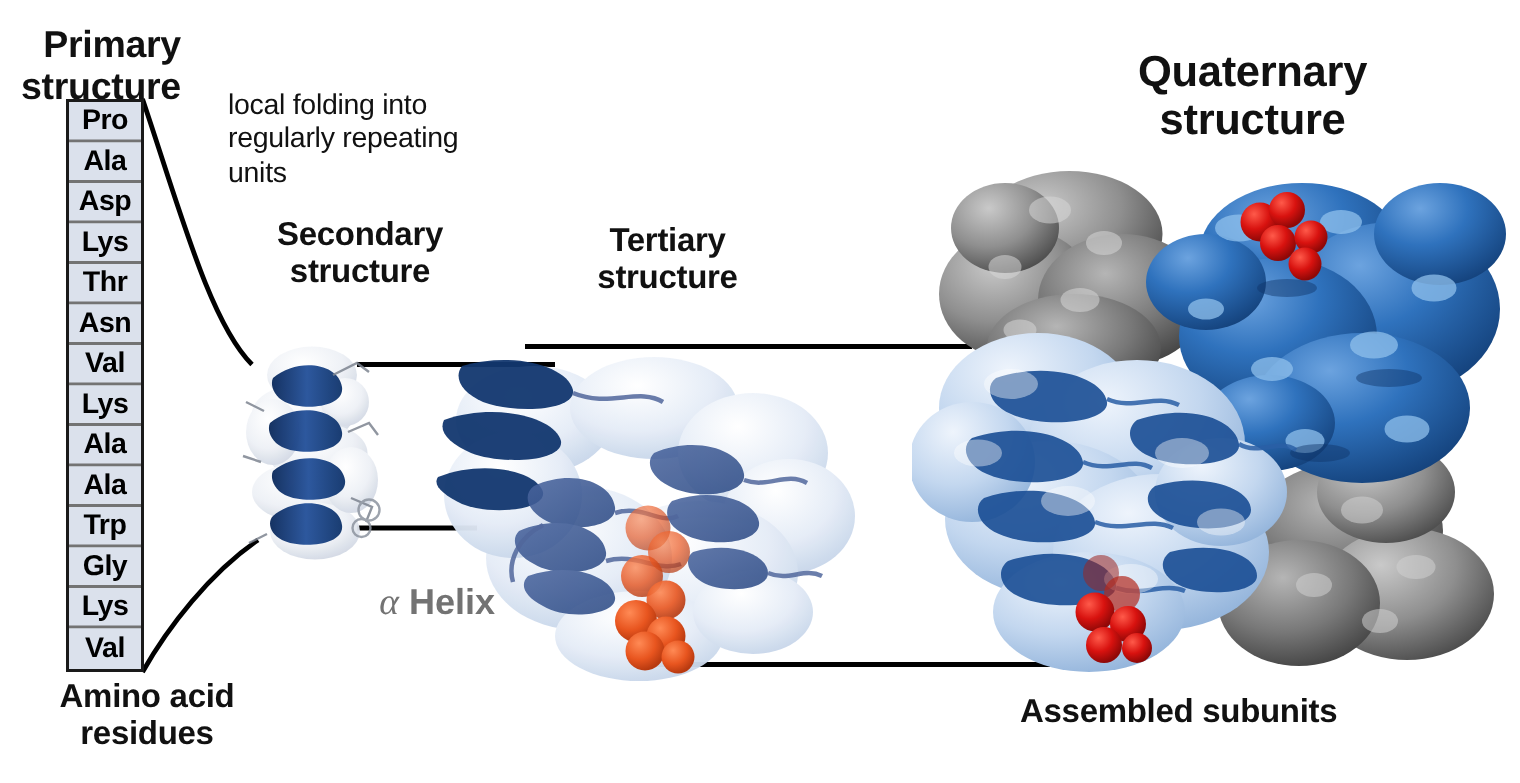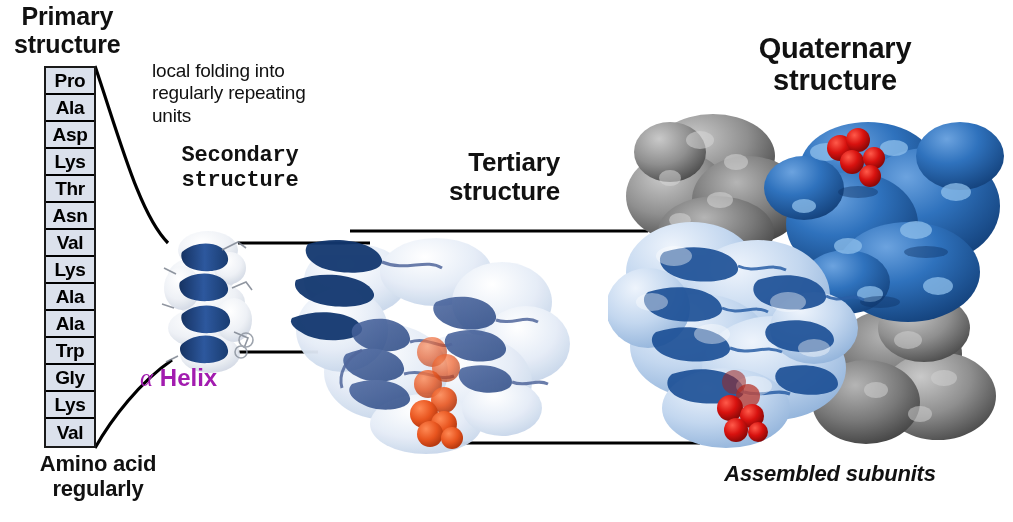--- a/index.html
+++ b/index.html
@@ -22,37 +22,37 @@
     font-weight: bold;
     color: #111111;
     line-height: 1.12;
     white-space: pre-line;
     letter-spacing: -0.2px;
   }
 
   
   #primary-title {
     left: 14px;
-    top: 2px;
+    top: 16px;
     font-size: 25px;
-    text-align: center;
+    text-align: right;
   }
   #residue-column {
     position: absolute;
     left: 44px;
     top: 66px;
     width: 52px;
     border: 2px solid #1a1a1a;
     box-sizing: border-box;
     background: #dce2ed;
   }
   .residue {
     height: 27px;
     box-sizing: border-box;
-    border-bottom: 2px solid #000000;
+    border-bottom: 2px solid #737373;
     background: #dbe1ec;
     color: #000000;
     font-size: 19px;
     font-weight: bold;
     display: flex;
     align-items: center;
     justify-content: center;
     letter-spacing: -0.3px;
   }
   .residue:last-child { border-bottom: none; }
@@ -74,46 +74,45 @@
     font-weight: normal;
     text-align: left;
     line-height: 1.18;
   }
   #secondary-title {
     left: 140px;
     top: 144px;
     width: 200px;
     font-size: 22px;
     text-align: center;
-    font-family: Liberation Mono, monospace;
   }
   #alpha-helix-caption {
     position: absolute;
     left: 140px;
-    top: 364px;
+    top: 388px;
     width: 190px;
-    text-align: left;
+    text-align: right;
     font-size: 24px;
     font-weight: bold;
-    color: #a21caf;
+    color: #737373;
   }
   #alpha-helix-caption .greek {
     font-family: "Liberation Serif", serif;
     font-style: italic;
     font-weight: normal;
     font-size: 25px;
   }
 
   
   #tertiary-title {
     left: 330px;
     top: 148px;
     width: 230px;
-    font-size: 26px;
-    text-align: right;
+    font-size: 22px;
+    text-align: center;
   }
   #polypeptide-caption {
     left: 308px;
     top: 462px;
     width: 280px;
     font-size: 22px;
     text-align: center;
   }
 
   
@@ -122,22 +121,21 @@
     top: 32px;
     width: 270px;
     font-size: 29px;
     text-align: center;
   }
   #assembled-caption {
     left: 680px;
     top: 462px;
     width: 300px;
     font-size: 22px;
-    text-align: center;
-    font-style: italic;
+    text-align: left;
   }
 
   
   #connectors {
     position: absolute;
     left: 0; top: 0;
     width: 1013px;
     height: 522px;
     pointer-events: none;
   }
@@ -184,21 +182,21 @@
     <div class="residue">Lys</div>
     <div class="residue">Ala</div>
     <div class="residue">Ala</div>
     <div class="residue">Trp</div>
     <div class="residue">Gly</div>
     <div class="residue">Lys</div>
     <div class="residue">Val</div>
   </div>
 
   <div class="lbl" id="amino-caption">Amino acid
-regularly</div>
+residues</div>
 
   <div class="lbl" id="folding-note">local folding into
 regularly repeating
 units</div>
 
   <div class="lbl" id="secondary-title">Secondary
 structure</div>
 
   <svg class="mol" id="helix-graphic" viewBox="0 0 112 152" xmlns="http://www.w3.org/2000/svg">
     <defs>

